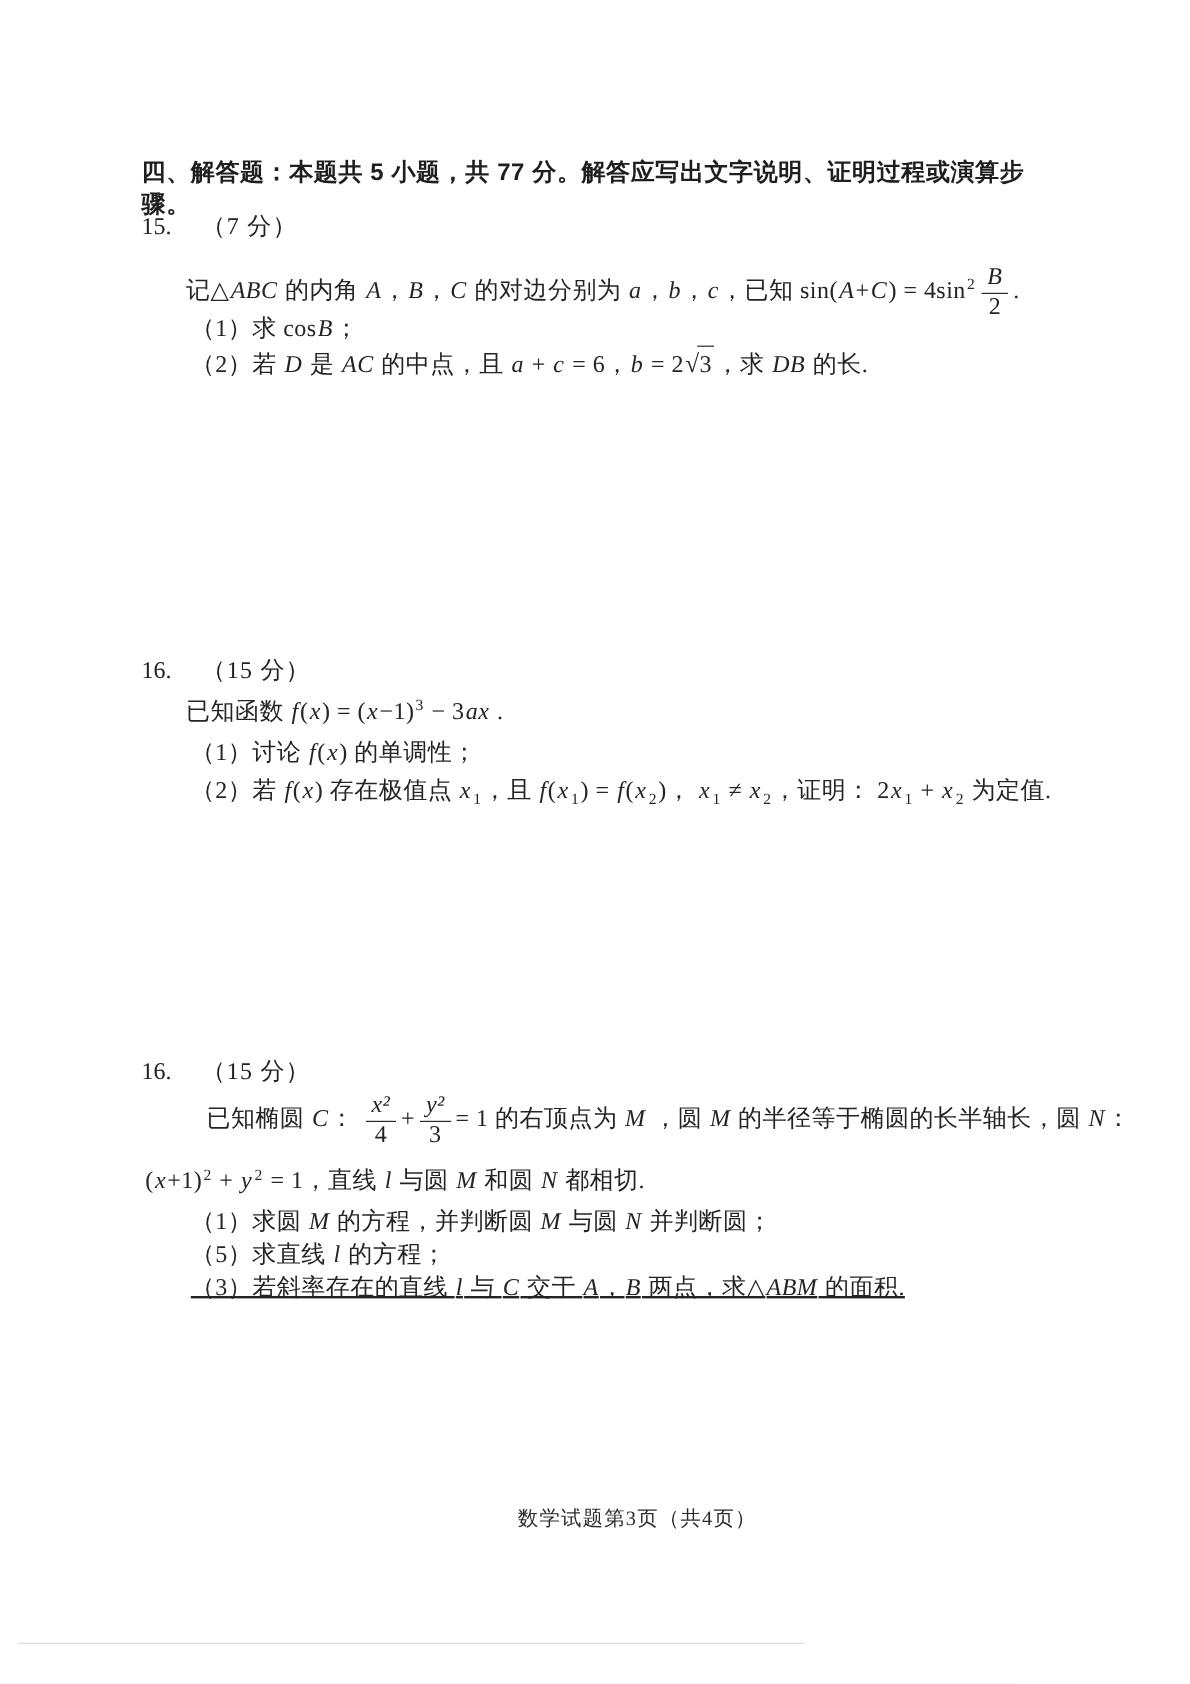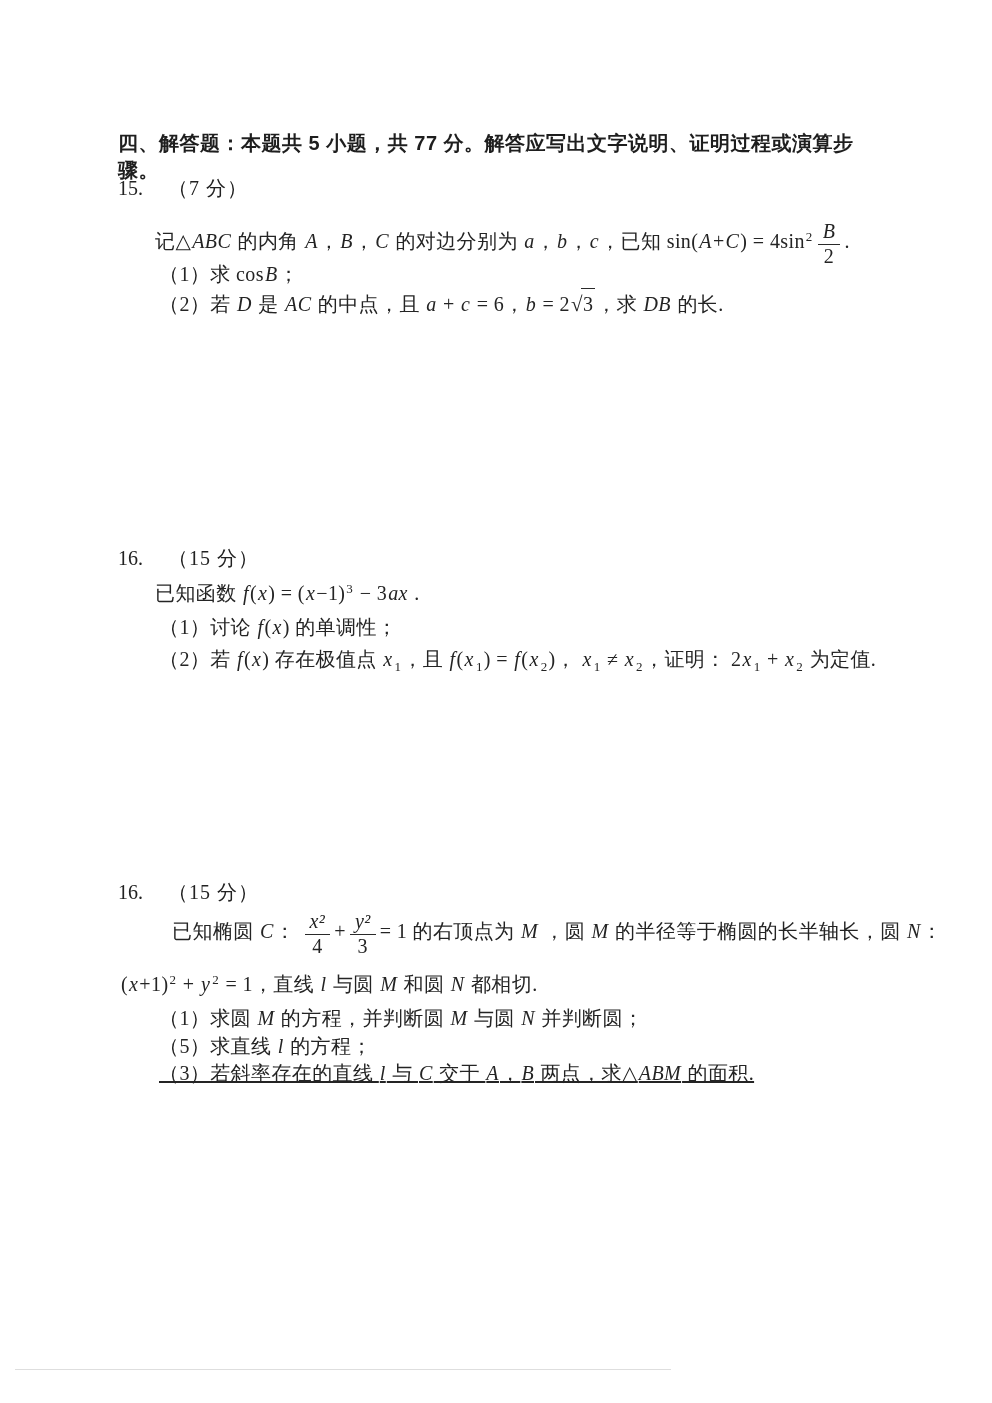--- a/index.html
+++ b/index.html
@@ -150,16 +150,17 @@
       <span class="q-num">16.</span>
       <span class="q-points">（15 分）</span>
     </div>
     <div class="line" id="q17-stem1"><span class="r">已知椭圆 </span><span class="i">C</span><span class="r">： </span><span class="frac"><span class="num it">x²</span><span class="den">4</span></span><span class="r">+</span><span class="frac"><span class="num it">y²</span><span class="den">3</span></span><span class="r">= 1 的右顶点为 </span><span class="i">M</span><span class="r"> ，圆 </span><span class="i">M</span><span class="r"> 的半径等于椭圆的长半轴长，圆 </span><span class="i">N</span><span class="r">：</span></div>
     <div class="line" id="q17-stem2"><span class="r">(</span><span class="i">x</span><span class="r">+1)</span><span class="sup">2</span><span class="r"> + </span><span class="i">y</span><span class="sup">2</span><span class="r"> = 1，直线 </span><span class="i">l</span><span class="r"> 与圆 </span><span class="i">M</span><span class="r"> 和圆 </span><span class="i">N</span><span class="r"> 都相切.</span></div>
     <div class="line" id="q17-p1"><span class="r">（1）求圆 </span><span class="i">M</span><span class="r"> 的方程，并判断圆 </span><span class="i">M</span><span class="r"> 与圆 </span><span class="i">N</span><span class="r"> 并判断圆；</span></div>
     <div class="line" id="q17-p2"><span class="r">（5）求直线 </span><span class="i">l</span><span class="r"> 的方程；</span></div>
     <div class="line" id="q17-p3"><span class="r">（3）若斜率存在的直线 </span><span class="i">l</span><span class="r"> 与 </span><span class="i">C</span><span class="r"> 交于 </span><span class="i">A</span><span class="r">，</span><span class="i">B</span><span class="r"> 两点，求△</span><span class="i">ABM</span><span class="r"> 的面积.</span></div>
   </section>
 
+  <div class="footer">数学试题第3页（共4页）</div>
 
   <div class="scan-line"></div>
 
 </div>
 
 </body></html>

